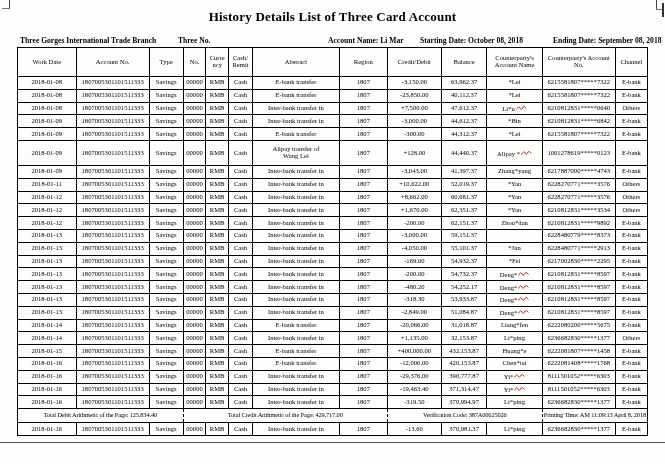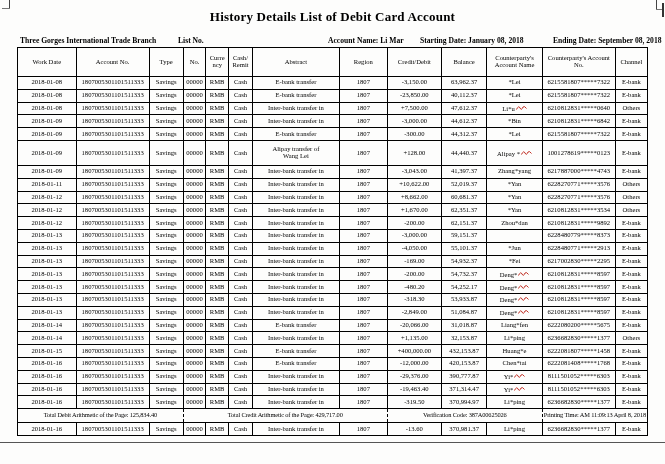--- a/index.html
+++ b/index.html
@@ -49,27 +49,27 @@
 </head>
 <body>
 
 <div class="corner-tl-v"></div>
 <div class="corner-tl-h"></div>
 <div class="corner-tr-v"></div>
 <div class="corner-tr-h"></div>
 <div class="edge-right"></div>
 <div class="bottom-rule"></div>
 
-<div class="title">History Details List of Debit Card Account</div>
+<div class="title">History Details List of Three Card Account</div>
 
 <div class="meta">
   <span class="m-branch">Three Gorges International Trade Branch</span>
-  <span class="m-card">List No.</span>
+  <span class="m-card">Three No.</span>
   <span class="m-account">Account Name: Li Mar</span>
-  <span class="m-start">Starting Date: January 08, 2018</span>
+  <span class="m-start">Starting Date: October 08, 2018</span>
   <span class="m-end">Ending Date: September 08, 2018</span>
 </div>
 
 <table>
   <colgroup>
     <col style="width:9.3%">
       <col style="width:11.6%">
       <col style="width:5.4%">
     <col style="width:3.6%">
       <col style="width:3.6%">

